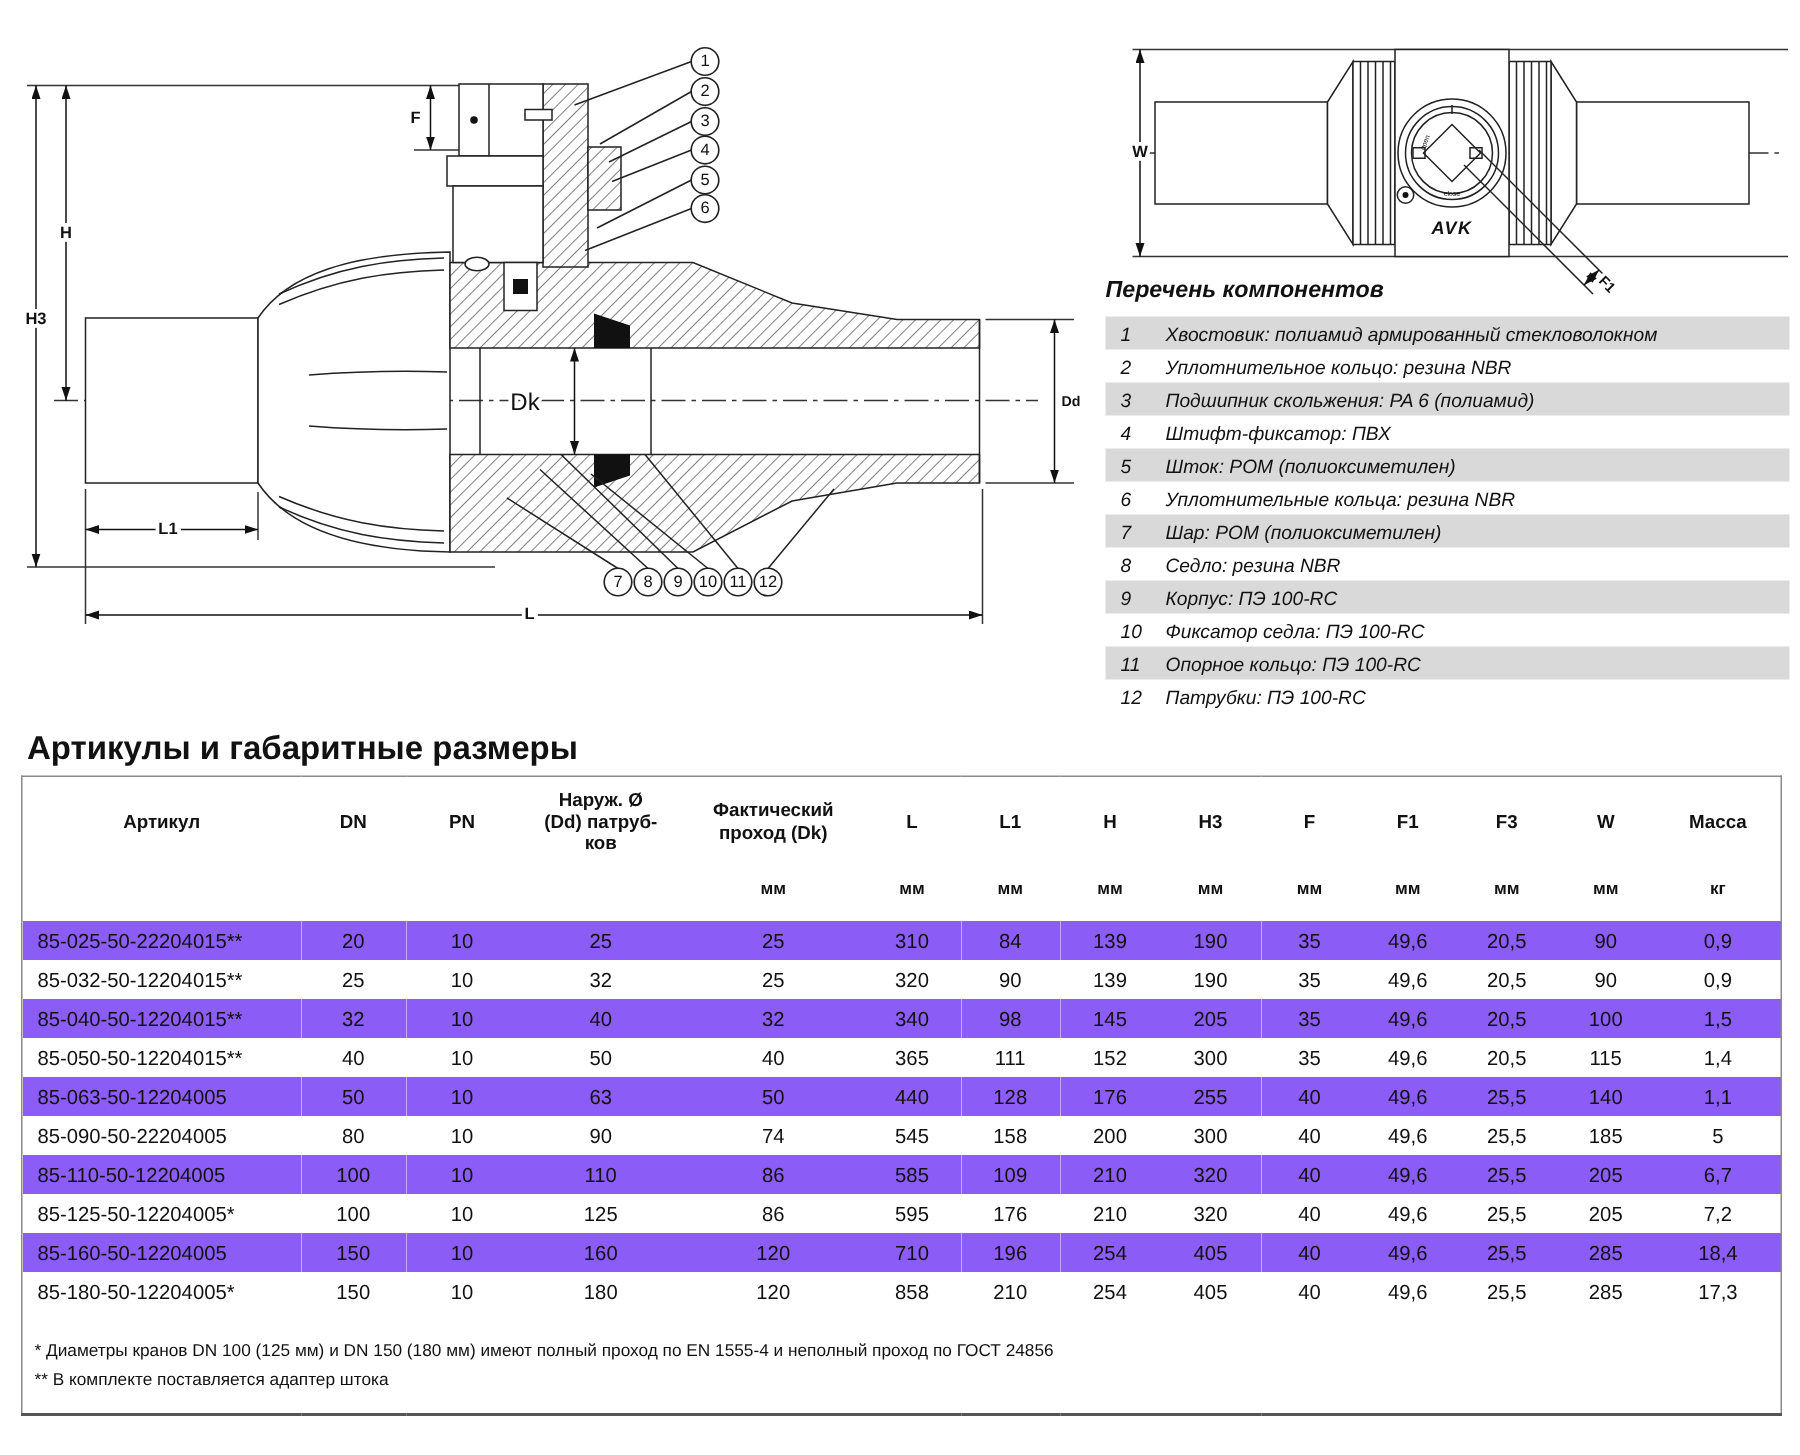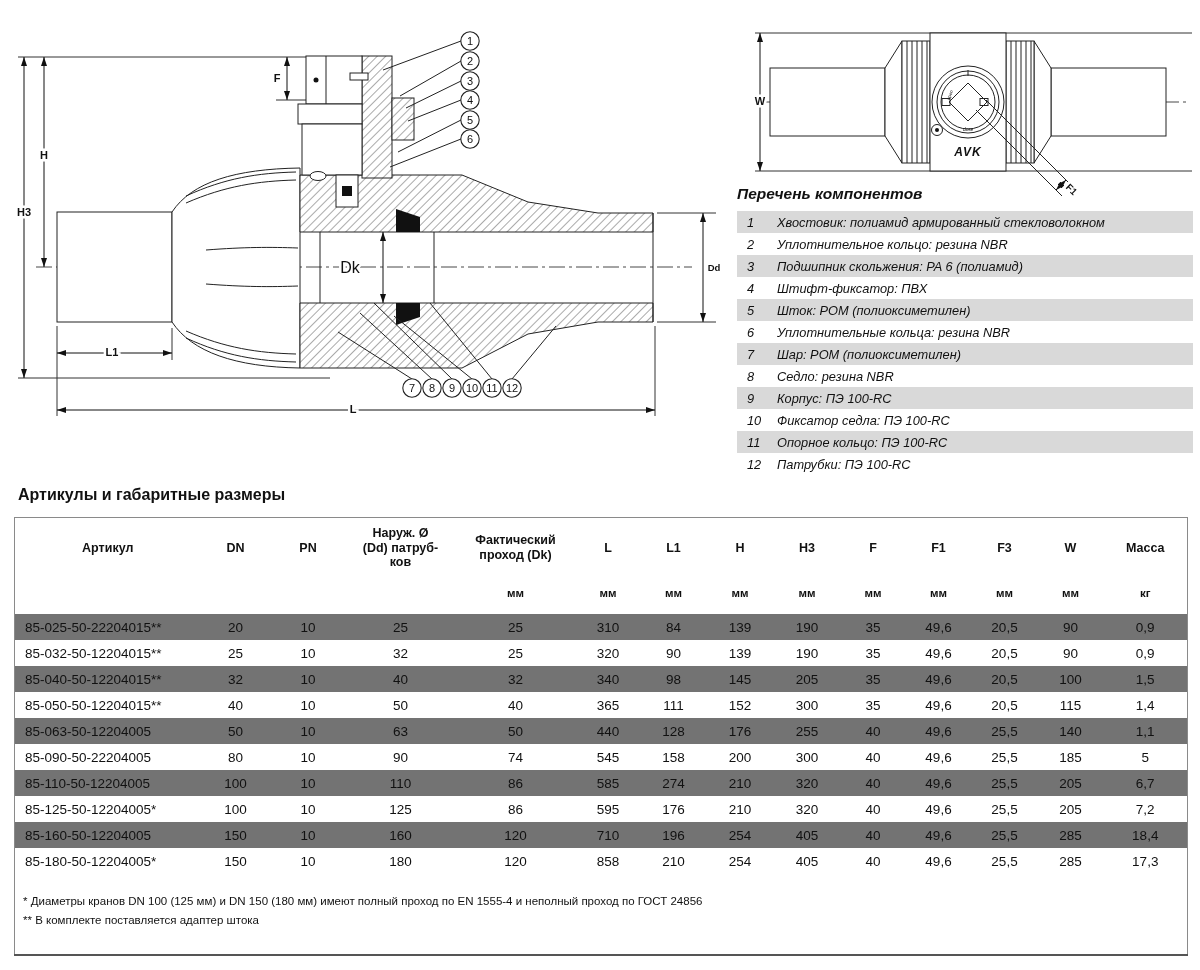--- a/index.html
+++ b/index.html
@@ -27,31 +27,31 @@
 
   
   #components{position:absolute;left:737px;top:185px;width:456px;font-style:italic;}
   .comp-title{font-size:15.5px;font-weight:bold;margin:0 0 8px 0;}
   .comp-row{display:flex;align-items:center;height:22px;font-size:12.8px;}
   .comp-row.stripe{background:#d9d9d9;}
   .comp-num{width:30px;padding-left:10px;flex:none;}
   .comp-text{flex:1;}
 
   
-  #table-title{position:absolute;left:18px;top:486px;font-size:16px;font-weight:bold;}
+  #table-title{position:absolute;left:18px;top:486px;font-size:22px;font-weight:bold;}
   #dim-table{position:absolute;left:14px;top:517px;width:1172px;border-collapse:collapse;table-layout:fixed;
              border:1px solid #8a8a8a;border-bottom:2px solid #555;}
   #dim-table th,#dim-table td{border:none;overflow:hidden;}
   #dim-table thead th{font-size:12.5px;font-weight:bold;text-align:center;vertical-align:middle;
                       white-space:pre-line;line-height:1.18;height:56px;padding:2px 1px;}
   #dim-table thead tr.urow th{font-size:11.5px;height:28px;vertical-align:middle;padding-bottom:6px;}
   #dim-table tbody td{font-size:13.5px;text-align:center;height:26px;padding:0 1px;}
   #dim-table tbody td.col-art{text-align:left;padding-left:10px;}
-  #dim-table tbody tr.stripe{background:#737373;}
-  #dim-table tfoot td{padding:18px 8px 24px 8px;}
+  #dim-table tbody tr.stripe{background:#8b5cf6;}
+  #dim-table tfoot td{padding:18px 8px 12px 8px;}
   .fn{font-size:11.5px;line-height:1.65;}
 </style>
 </head>
 <body>
 
 <div class="drawing" id="main-drawing">
 <svg viewBox="0 0 732 480" width="732" height="480">
   <defs>
     <marker id="m1" markerWidth="10" markerHeight="8" refX="9" refY="3" orient="auto-start-reverse">
       <path d="M0,0 L9,3 L0,6 Z" fill="#111"></path>
@@ -434,21 +434,21 @@
         <td>185</td>
         <td>5</td>
       </tr>
       <tr class="stripe">
         <td class="col-art">85-110-50-12204005</td>
         <td>100</td>
         <td>10</td>
         <td>110</td>
         <td>86</td>
         <td>585</td>
-        <td>274</td>
+        <td>109</td>
         <td>210</td>
         <td>320</td>
         <td>40</td>
         <td>49,6</td>
         <td>25,5</td>
         <td>205</td>
         <td>6,7</td>
       </tr>
       <tr>
         <td class="col-art">85-125-50-12204005*</td>

